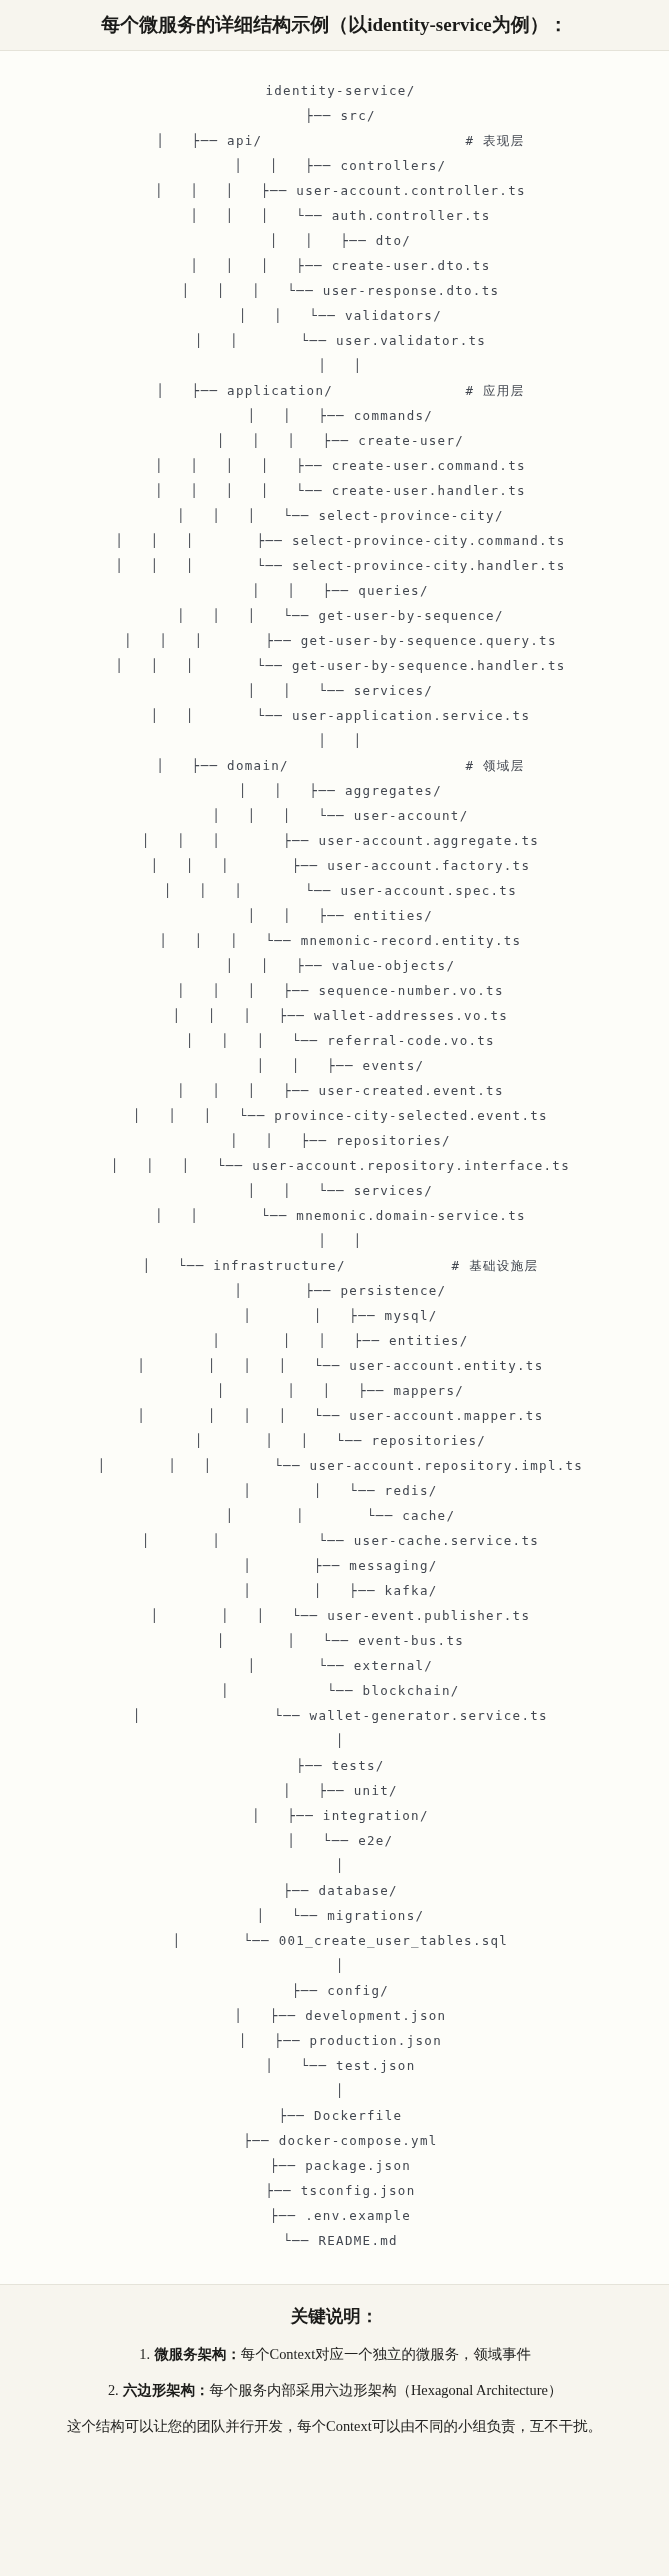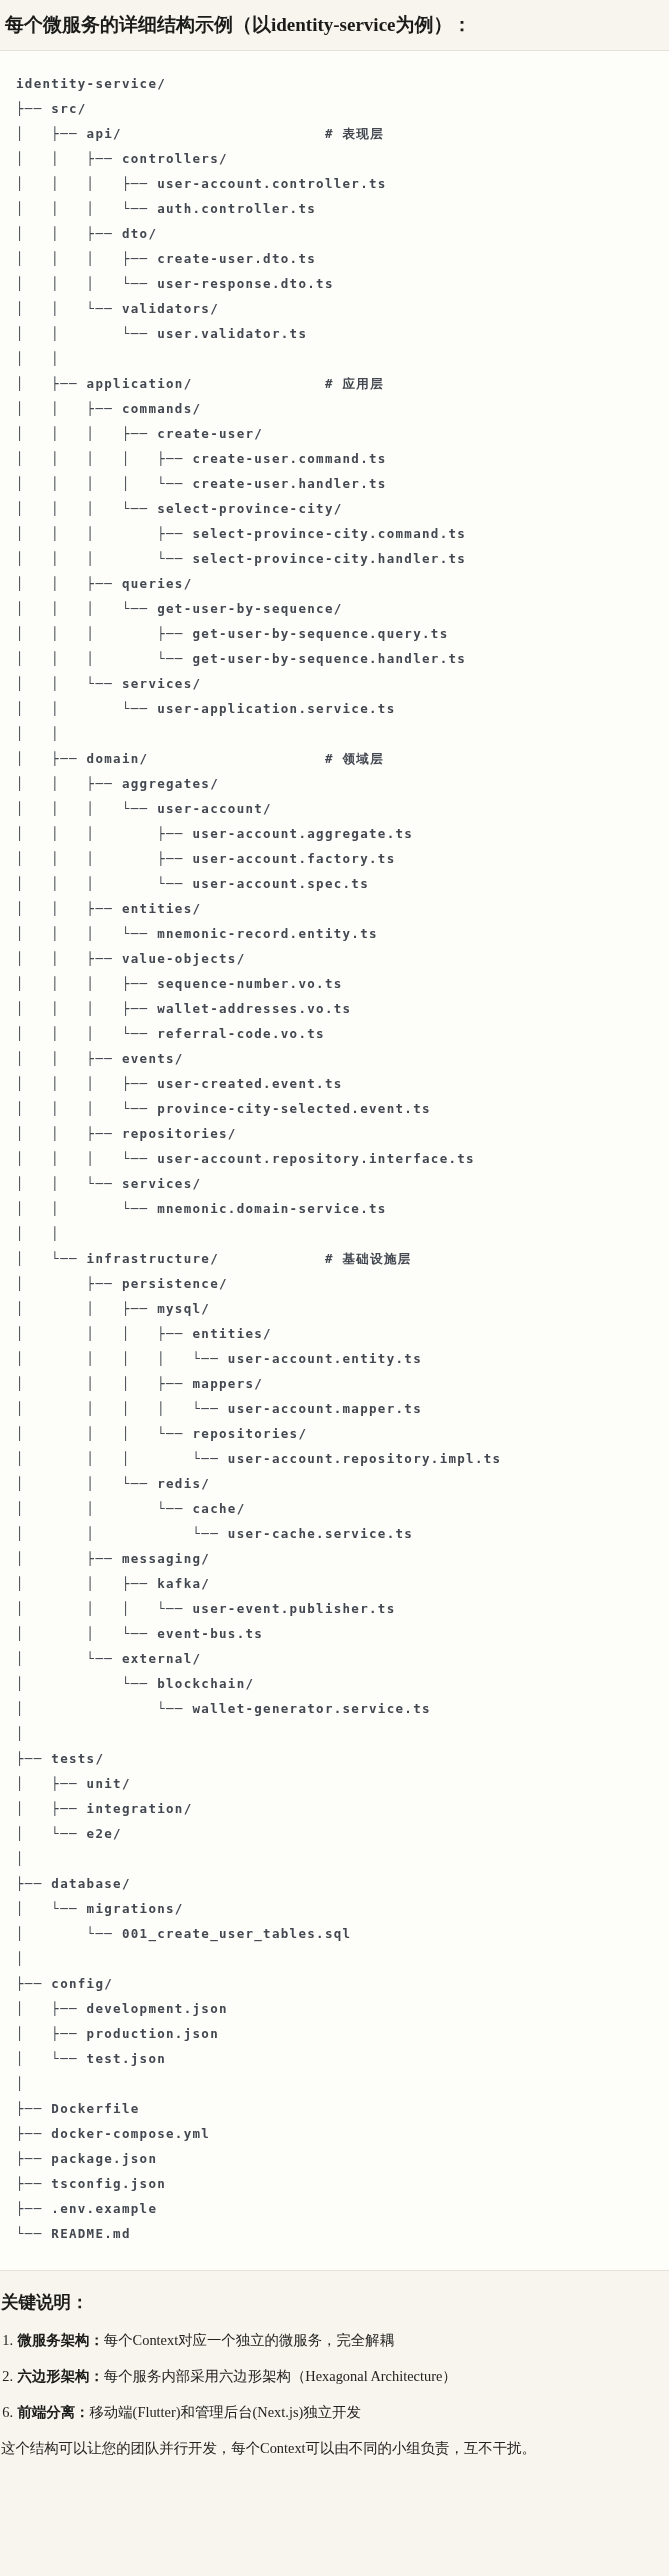--- a/index.html
+++ b/index.html
@@ -3,21 +3,21 @@
 <meta charset="utf-8">
 <style>
   :root{
     --page-bg:#f7f5ee;
     --code-bg:#fdfdf9;
     --divider:#e5e3d9;
     --tree-text:#424750;
     --heading-text:#1b1b19;
     --body-text:#222220;
   }
-  *{box-sizing:border-box;}
+  *{box-sizing:border-box;text-align:center;}
   html,body{margin:0;padding:0;}
   body{
     width:669px;height:2576px;overflow:hidden;
     background:var(--page-bg);
     font-family:"Liberation Serif", serif;
     color:var(--body-text);
   }
   .header-band{
     height:50px;
     padding:12.5px 5px 0 5px;
@@ -29,29 +29,28 @@
     font-weight:bold;
     color:var(--heading-text);
     font-family:"Liberation Serif", serif;
   }
   .code-band{
     background:var(--code-bg);
     border-top:1.3px solid var(--divider);
     border-bottom:1.3px solid var(--divider);
   }
   .file-tree{
-    margin:4px;
+    margin:11px;
     padding:15.6px 0 20.6px 12px;
     font-family:"DejaVu Sans Mono", monospace;
     font-size:12.5px;
     line-height:25px;
     letter-spacing:1.3px;
     color:var(--tree-text);
     white-space:pre;
-    font-weight:bold;
   }
   .notes-band{
     padding:0 1px;
   }
   .notes-heading{
     margin:20px 0 0 0;
     font-size:17.5px;
     line-height:22.5px;
     font-weight:bold;
     color:var(--heading-text);
@@ -174,25 +173,22 @@
 ├── tsconfig.json
 ├── .env.example
 └── README.md</pre>
 </div>
 
 <div class="notes-band">
   <h2 class="notes-heading">关键说明：</h2>
 
   <div class="notes-list">
     <div class="note-item">
-      <span class="note-number">1.</span><span class="note-label">微服务架构：</span><span class="note-text">每个Context对应一个独立的微服务，完全解耦</span>
+      <span class="note-number">1.</span><span class="note-label">微服务架构：</span><span class="note-text">每个Context对应一个独立的微服务，领域事件</span>
     </div>
     <div class="note-item">
       <span class="note-number">2.</span><span class="note-label">六边形架构：</span><span class="note-text">每个服务内部采用六边形架构（Hexagonal Architecture）</span>
-    </div>
-    <div class="note-item">
-      <span class="note-number">6.</span><span class="note-label">前端分离：</span><span class="note-text">移动端(Flutter)和管理后台(Next.js)独立开发</span>
     </div>
   </div>
 
   <p class="notes-footer">这个结构可以让您的团队并行开发，每个Context可以由不同的小组负责，互不干扰。</p>
 </div>
 
 
 </body></html>

